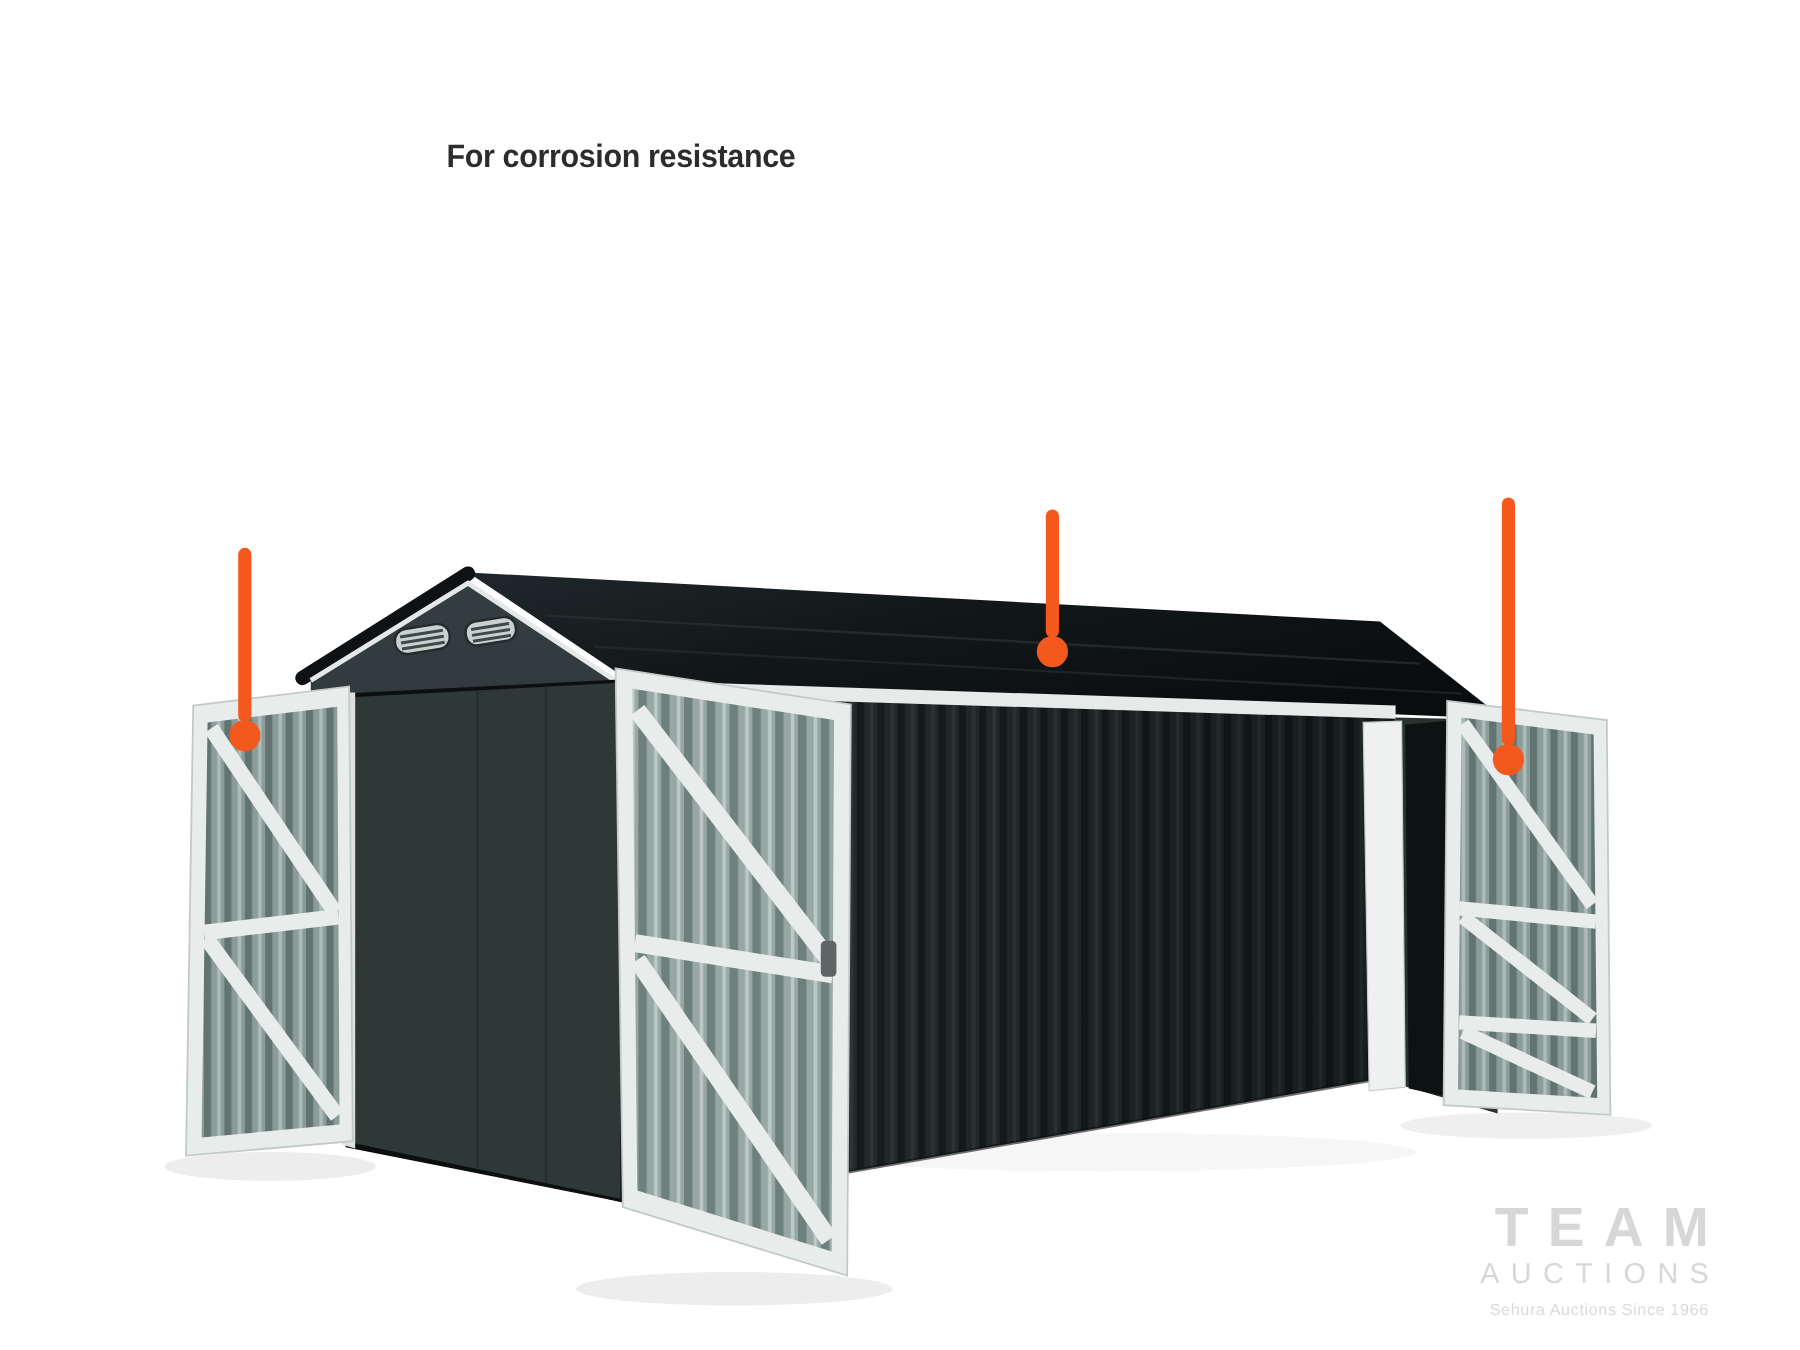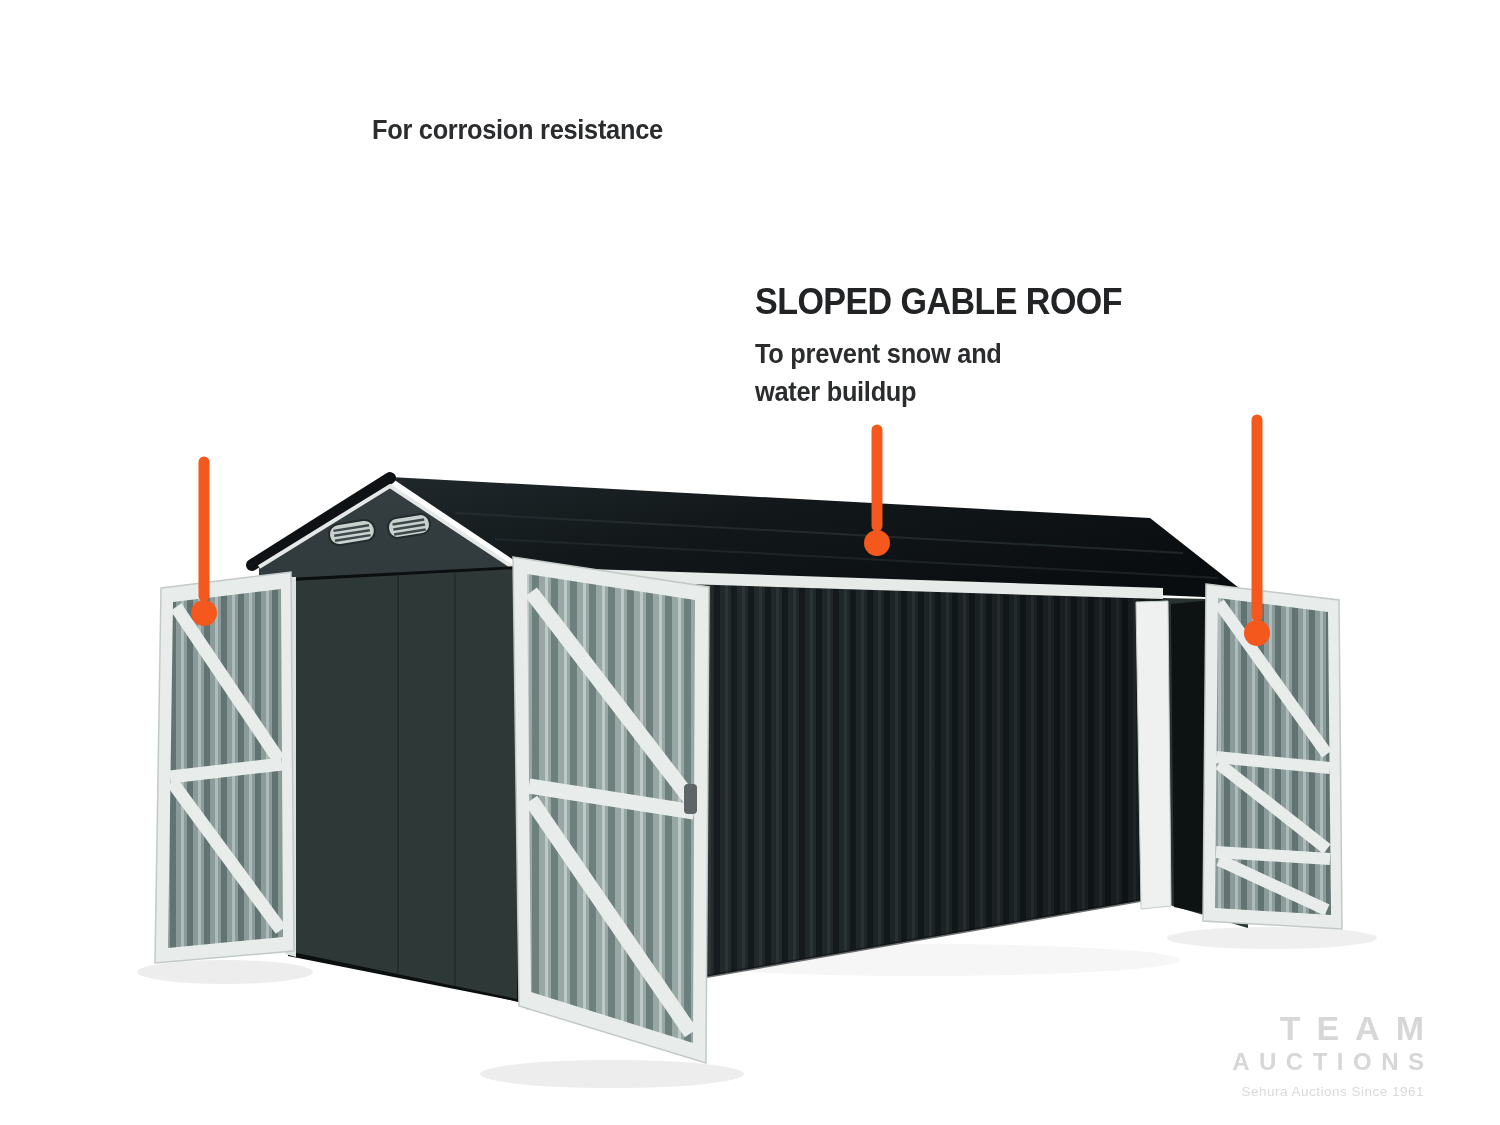--- a/index.html
+++ b/index.html
@@ -28,22 +28,22 @@
     transform-origin:left top; white-space:nowrap;
   }
   .co-construction { left:338px; top:104px; }
   .co-construction .co-sub { margin-left:34px; }
   .co-doors { left:180px; top:314px; }
   .co-roof  { left:755px; top:278px; }
   .co-side  { left:1210px; top:278px; }
   .co-side .co-title { line-height:45px; }
 
   .watermark { position:absolute; right:76px; bottom:26px; text-align:right; color:#d7d7d7; }
-  .wm-1 { font-size:34px; font-weight:700; letter-spacing:16px; margin-right:-16px; line-height:1;margin-top:48px; }
-  .wm-2 { font-size:24px; font-weight:700; letter-spacing:9.5px; margin-right:-9.5px; margin-top:5px; line-height:1; }
+  .wm-1 { font-size:46px; font-weight:700; letter-spacing:16px; margin-right:-16px; line-height:1;margin-top:48px; }
+  .wm-2 { font-size:24px; font-weight:400; letter-spacing:9.5px; margin-right:-9.5px; margin-top:5px; line-height:1; }
   .wm-3 { font-size:13.5px; letter-spacing:0.5px; margin-top:10px; color:#dadada; }
 </style>
 </head>
 <body>
 
 <div class="stage">
 
   <svg class="shed" viewBox="0 0 1500 1125" width="1500" height="1125">
     <defs>
       <linearGradient id="roofG" x1="0" y1="0" x2="1" y2="0.6">
@@ -179,26 +179,21 @@
         <circle cx="1257" cy="633" r="13" stroke="none"></circle>
       </g>
     </g>
   </svg>
 
   <div class="callout co-construction">
     <div class="co-sub">For corrosion resistance</div>
   </div>
 
 
-  <div class="callout co-roof">
-    <div class="co-title">SLOPED GABLE ROOF</div>
-    <div class="co-sub" style="margin-top:10px;">To prevent snow and</div>
-    <div class="co-sub" style="margin-top:0;">water buildup</div>
-  </div>
 
 
   <div class="watermark">
     <div class="wm-1">TEAM</div>
     <div class="wm-2">AUCTIONS</div>
-    <div class="wm-3">Sehura Auctions Since 1961</div>
+    <div class="wm-3">Sehura Auctions Since 1966</div>
   </div>
 
 </div>
 
 </body></html>

